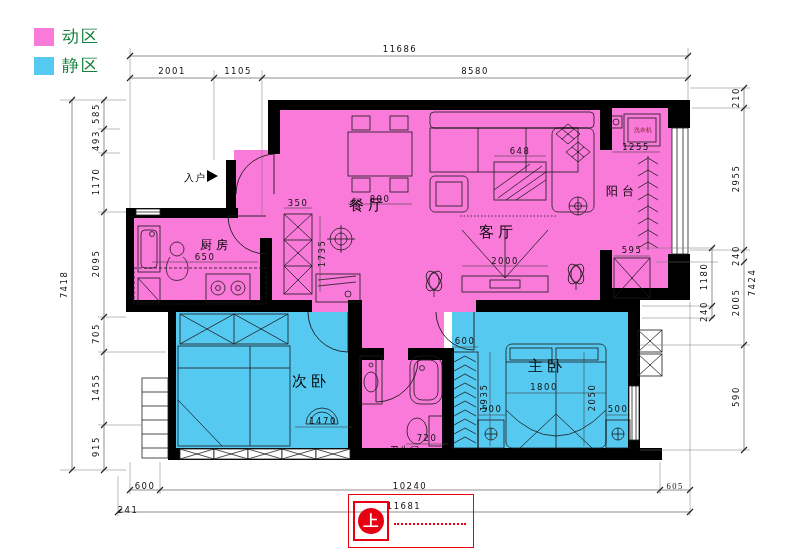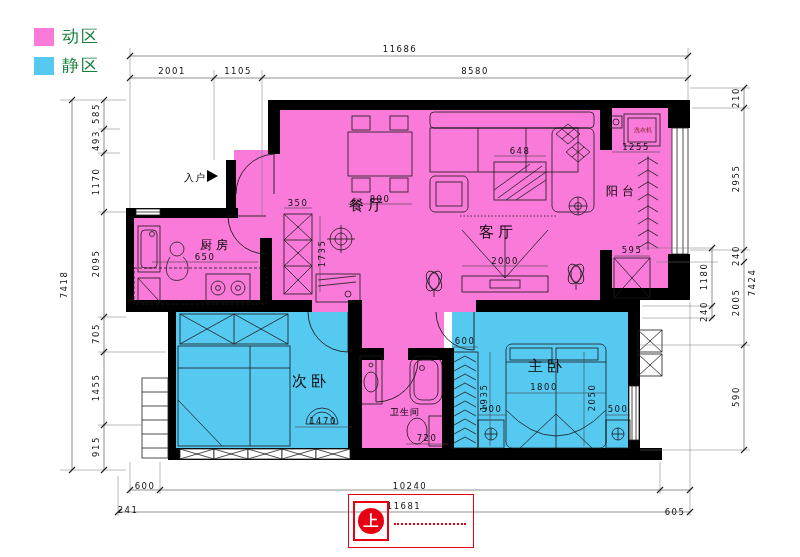--- a/index.html
+++ b/index.html
@@ -6,21 +6,21 @@
   #stage{position:relative;width:800px;height:557px;background:#fff;overflow:hidden;
          font-family:"DejaVu Sans",sans-serif;}
   #stage svg{position:absolute;left:0;top:0;}
   .d{position:absolute;font-size:8.5px;letter-spacing:1.5px;color:#111;text-align:center;
      white-space:nowrap;line-height:11px;}
   .dv{transform:rotate(-90deg);}
   .rm{position:absolute;color:#000;text-align:center;letter-spacing:4px;white-space:nowrap;
       font-family:"DejaVu Sans",sans-serif;}
   .rm15{font-size:15px;width:60px;}
   .rm12{font-size:12px;width:60px;}
-  .rm9{font-size:9px;width:60px;letter-spacing:1px;}
+  .rm9{font-size:9px;width:60px;letter-spacing:1px;margin-top:38px;}
   .legend-row{position:absolute;display:flex;align-items:center;gap:8px;}
   .swatch{width:20px;height:18px;}
   .legend-label{font-size:17px;color:#15803d;letter-spacing:2px;}
   .entry-arrow{position:absolute;width:0;height:0;border-top:6px solid transparent;
       border-bottom:6px solid transparent;border-left:11px solid #000;}
   .tiny{font-size:6px;letter-spacing:0;color:#7a1c1c;}
   #logo{position:absolute;left:348px;top:494px;width:126px;height:54px;
         border:1.5px solid #e60012;display:flex;align-items:center;padding:2px 4px;box-sizing:border-box;gap:5px;}
   #logo .emblem{width:36px;height:40px;border:2px solid #e60012;display:flex;align-items:center;
         justify-content:center;box-sizing:border-box;}
@@ -318,21 +318,21 @@
   <div class="d dv" style="left:674px;top:306px;width:60px;">240</div>
   <div class="d dv" style="left:706px;top:92px;width:60px;">210</div>
   <div class="d dv" style="left:706px;top:173px;width:60px;">2955</div>
   <div class="d dv" style="left:706px;top:250px;width:60px;">240</div>
   <div class="d dv" style="left:706px;top:297px;width:60px;">2005</div>
   <div class="d dv" style="left:706px;top:391px;width:60px;">590</div>
   <div class="d dv" style="left:722px;top:277px;width:60px;">7424</div>
 
   <div class="d" style="left:115px;top:481px;width:60px;">600</div>
   <div class="d" style="left:380px;top:481px;width:60px;">10240</div>
-  <div class="d" style="left:645px;top:507px;width:60px;">605</div>
+  <div class="d" style="left:645px;top:481px;width:60px;font-family:Liberation Serif, serif;">605</div>
   <div class="d" style="left:98px;top:505px;width:60px;">241</div>
   <div class="d" style="left:374px;top:501px;width:60px;">11681</div>
 
   <div class="d" style="left:283px;top:198px;width:30px;">350</div>
   <div class="d dv" style="left:292px;top:248px;width:60px;">1735</div>
   <div class="d" style="left:365px;top:194px;width:30px;">800</div>
   <div class="d" style="left:505px;top:146px;width:30px;text-align:center;">648</div>
   <div class="d" style="left:485px;top:256px;width:40px;">2000</div>
   <div class="d" style="left:190px;top:252px;width:30px;">650</div>
   <div class="d" style="left:616px;top:142px;width:40px;">1255</div>

